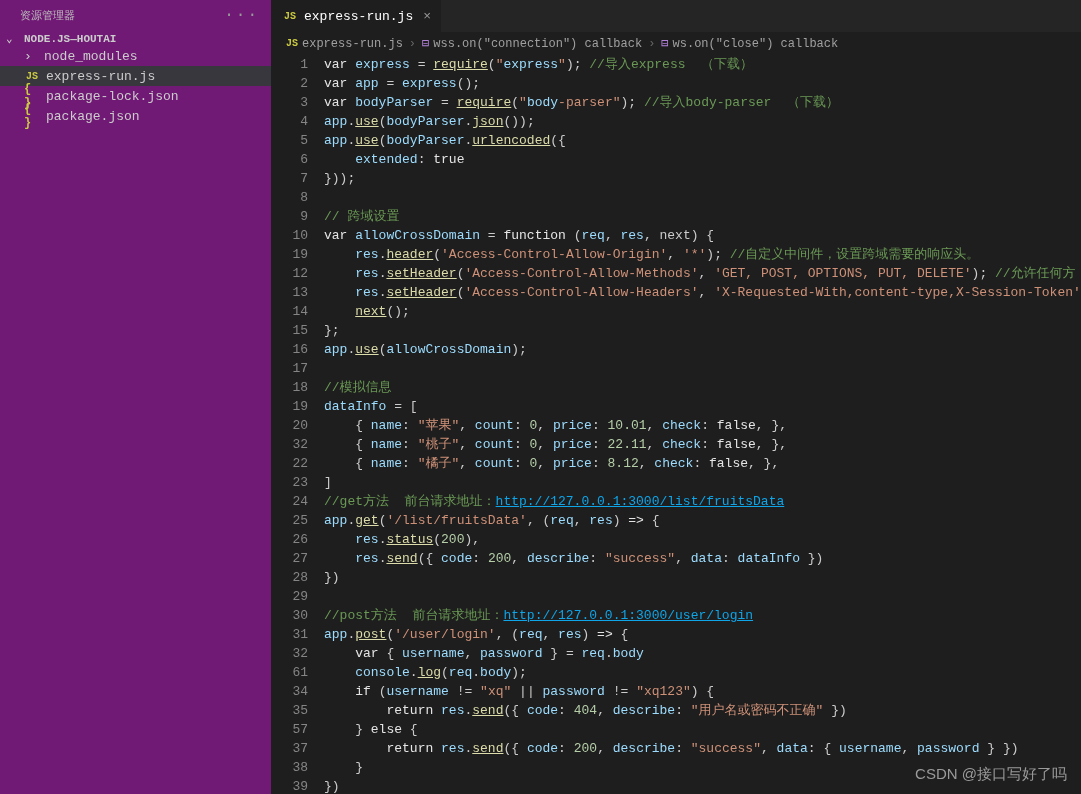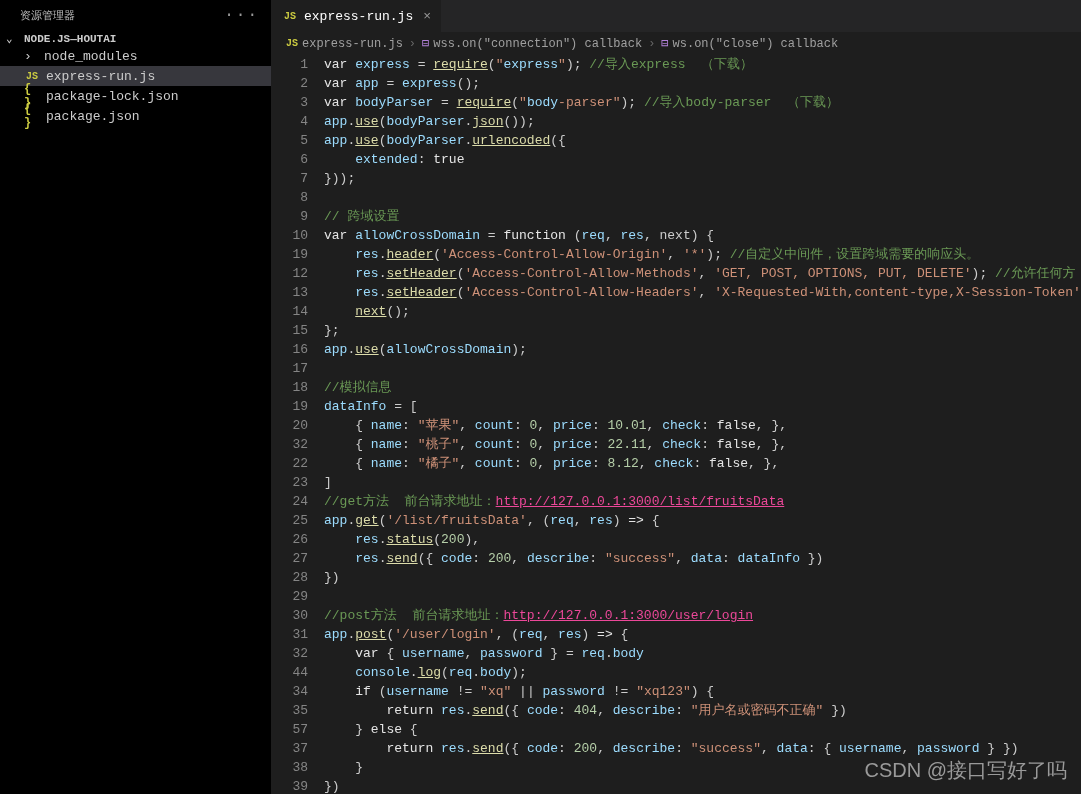--- a/index.html
+++ b/index.html
@@ -8,21 +8,21 @@
   font-size: 13px;
   background: #1e1e1e;
   color: #cccccc;
   display: flex;
   height: 794px;
   width: 1081px;
   overflow: hidden;
 }
 .sidebar {
   width: 272px;
-  background: #000000;
+  background: #701a75;
   border-right: 1px solid #1e1e1e;
   display: flex;
   flex-direction: column;
 }
 .sidebar-header {
   display: flex;
   align-items: center;
   justify-content: space-between;
   padding: 6px 12px 6px 20px;
   font-size: 11px;
@@ -112,27 +112,27 @@
   white-space: pre;
   overflow: hidden;
 }
 .code .line { height: 19px; }
 .kw { color: #e5e5e5; }
 .fn { color: #dcdcaa; text-decoration: underline; }
 .str { color: #ce9178; }
 .num { color: #b5cea8; }
 .cmt { color: #6a9955; }
 .var { color: #9cdcfe; }
-.lnk { color: #ec4899; text-decoration: underline; font-family: Liberation Mono, monospace; }
+.lnk { color: #0ea5e9; text-decoration: underline; font-family: Liberation Mono, monospace; }
 .watermark {
   position: absolute;
   bottom: 10px;
   right: 14px;
   color: #9a9a9a;
-  font-size: 20px;
+  font-size: 15px;
   font-family: sans-serif;
 }
 </style>
 </head>
 <body>
 
 <div class="sidebar">
   <div class="sidebar-header">
     <span>资源管理器</span>
     <span class="dots">···</span>
@@ -210,21 +210,21 @@
         <div>23</div>
         <div>24</div>
         <div>25</div>
         <div>26</div>
         <div>27</div>
         <div>28</div>
         <div>29</div>
         <div>30</div>
         <div>31</div>
         <div>32</div>
-        <div>44</div>
+        <div>61</div>
         <div>34</div>
         <div>35</div>
         <div>57</div>
         <div>37</div>
         <div>38</div>
         <div>39</div>
       </div>
     <div class="code" id="code"><div class="line"><span class="kw">var</span> <span class="var">express</span> = <span class="fn">require</span>(<span class="str">"<span class="var">express</span>"</span>); <span class="cmt">//导入express  （下载）</span></div><div class="line"><span class="kw">var</span> <span class="var">app</span> = <span class="var">express</span>();</div><div class="line"><span class="kw">var</span> <span class="var">bodyParser</span> = <span class="fn">require</span>(<span class="str">"<span class="var">body</span>-parser"</span>); <span class="cmt">//导入body-parser  （下载）</span></div><div class="line"><span class="var">app</span>.<span class="fn">use</span>(<span class="var">bodyParser</span>.<span class="fn">json</span>());</div><div class="line"><span class="var">app</span>.<span class="fn">use</span>(<span class="var">bodyParser</span>.<span class="fn">urlencoded</span>({</div><div class="line">    <span class="var">extended</span>: <span class="kw">true</span></div><div class="line">}));</div><div class="line">&nbsp;</div><div class="line"><span class="cmt">// 跨域设置</span></div><div class="line"><span class="kw">var</span> <span class="var">allowCrossDomain</span> = <span class="kw">function</span> (<span class="var">req</span>, <span class="var">res</span>, next) {</div><div class="line">    <span class="var">res</span>.<span class="fn">header</span>(<span class="str">'Access-Control-Allow-Origin'</span>, <span class="str">'*'</span>); <span class="cmt">//自定义中间件，设置跨域需要的响应头。</span></div><div class="line">    <span class="var">res</span>.<span class="fn">setHeader</span>(<span class="str">'Access-Control-Allow-Methods'</span>, <span class="str">'GET, POST, OPTIONS, PUT, DELETE'</span>); <span class="cmt">//允许任何方</span></div><div class="line">    <span class="var">res</span>.<span class="fn">setHeader</span>(<span class="str">'Access-Control-Allow-Headers'</span>, <span class="str">'X-Requested-With,content-type,X-Session-Token'</span></div><div class="line">    <span class="fn">next</span>();</div><div class="line">};</div><div class="line"><span class="var">app</span>.<span class="fn">use</span>(<span class="var">allowCrossDomain</span>);</div><div class="line">&nbsp;</div><div class="line"><span class="cmt">//模拟信息</span></div><div class="line"><span class="var">dataInfo</span> = [</div><div class="line">    { <span class="var">name</span>: <span class="str">"苹果"</span>, <span class="var">count</span>: <span class="num">0</span>, <span class="var">price</span>: <span class="num">10.01</span>, <span class="var">check</span>: <span class="kw">false</span>, },</div><div class="line">    { <span class="var">name</span>: <span class="str">"桃子"</span>, <span class="var">count</span>: <span class="num">0</span>, <span class="var">price</span>: <span class="num">22.11</span>, <span class="var">check</span>: <span class="kw">false</span>, },</div><div class="line">    { <span class="var">name</span>: <span class="str">"橘子"</span>, <span class="var">count</span>: <span class="num">0</span>, <span class="var">price</span>: <span class="num">8.12</span>, <span class="var">check</span>: <span class="kw">false</span>, },</div><div class="line">]</div><div class="line"><span class="cmt">//get方法  前台请求地址：<span class="lnk">http://127.0.0.1:3000/list/fruitsData</span></span></div><div class="line"><span class="var">app</span>.<span class="fn">get</span>(<span class="str">'/list/fruitsData'</span>, (<span class="var">req</span>, <span class="var">res</span>) <span class="kw">=&gt;</span> {</div><div class="line">    <span class="var">res</span>.<span class="fn">status</span>(<span class="num">200</span>),</div><div class="line">    <span class="var">res</span>.<span class="fn">send</span>({ <span class="var">code</span>: <span class="num">200</span>, <span class="var">describe</span>: <span class="str">"success"</span>, <span class="var">data</span>: <span class="var">dataInfo</span> })</div><div class="line">})</div><div class="line">&nbsp;</div><div class="line"><span class="cmt">//post方法  前台请求地址：<span class="lnk">http://127.0.0.1:3000/user/login</span></span></div><div class="line"><span class="var">app</span>.<span class="fn">post</span>(<span class="str">'/user/login'</span>, (<span class="var">req</span>, <span class="var">res</span>) <span class="kw">=&gt;</span> {</div><div class="line">    <span class="kw">var</span> { <span class="var">username</span>, <span class="var">password</span> } = <span class="var">req</span>.<span class="var">body</span></div><div class="line">    <span class="var">console</span>.<span class="fn">log</span>(<span class="var">req</span>.<span class="var">body</span>);</div><div class="line">    <span class="kw">if</span> (<span class="var">username</span> != <span class="str">"xq"</span> || <span class="var">password</span> != <span class="str">"xq123"</span>) {</div><div class="line">        <span class="kw">return</span> <span class="var">res</span>.<span class="fn">send</span>({ <span class="var">code</span>: <span class="num">404</span>, <span class="var">describe</span>: <span class="str">"用户名或密码不正确"</span> })</div><div class="line">    } <span class="kw">else</span> {</div><div class="line">        <span class="kw">return</span> <span class="var">res</span>.<span class="fn">send</span>({ <span class="var">code</span>: <span class="num">200</span>, <span class="var">describe</span>: <span class="str">"success"</span>, <span class="var">data</span>: { <span class="var">username</span>, <span class="var">password</span> } })</div><div class="line">    }</div><div class="line">})</div></div>
     <div class="watermark">CSDN @接口写好了吗</div>
   </div>

